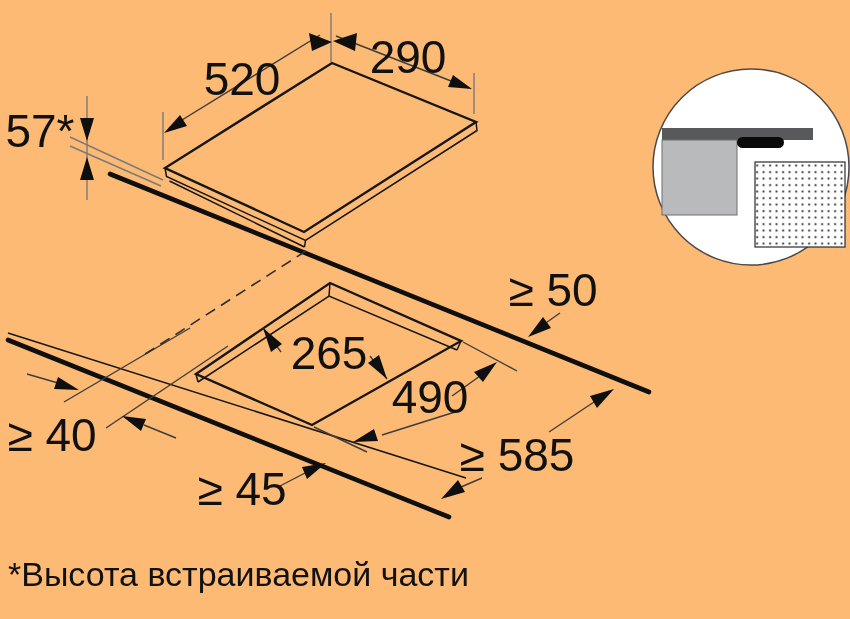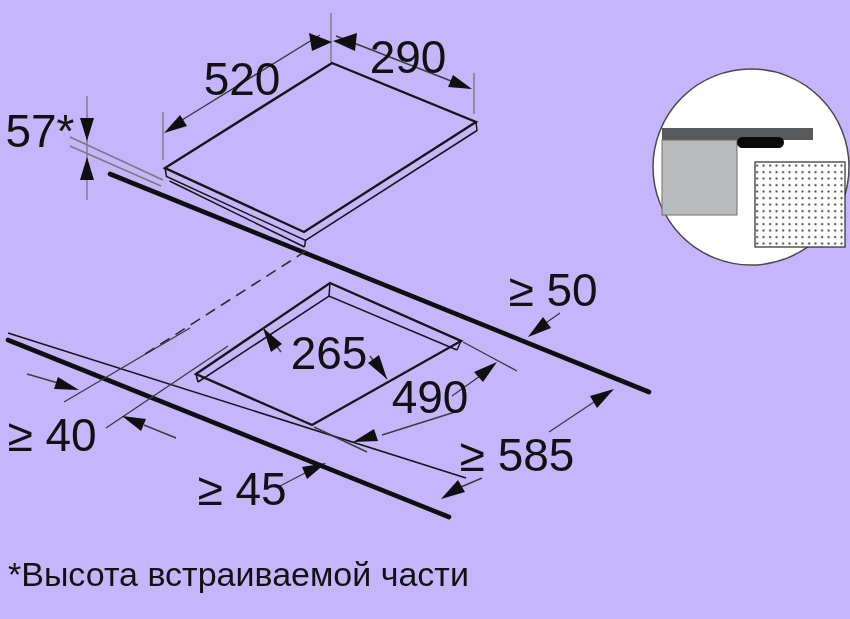--- a/index.html
+++ b/index.html
@@ -4,21 +4,21 @@
 <style>
   html, body {
     margin: 0;
     padding: 0;
     background: #ffffff;
   }
   .stage {
     position: relative;
     width: 850px;
     height: 619px;
-    background: #c4b5fd;
+    background: #fdba74;
     overflow: hidden;
     font-family: "Liberation Sans", sans-serif;
   }
   svg text {
     font-family: "Liberation Sans", sans-serif;
     fill: #111111;
   }
   .dim-num { font-size: 46px; }
   .dim-ge  { font-size: 46px; }
   .footnote-text { font-size: 34px; }

